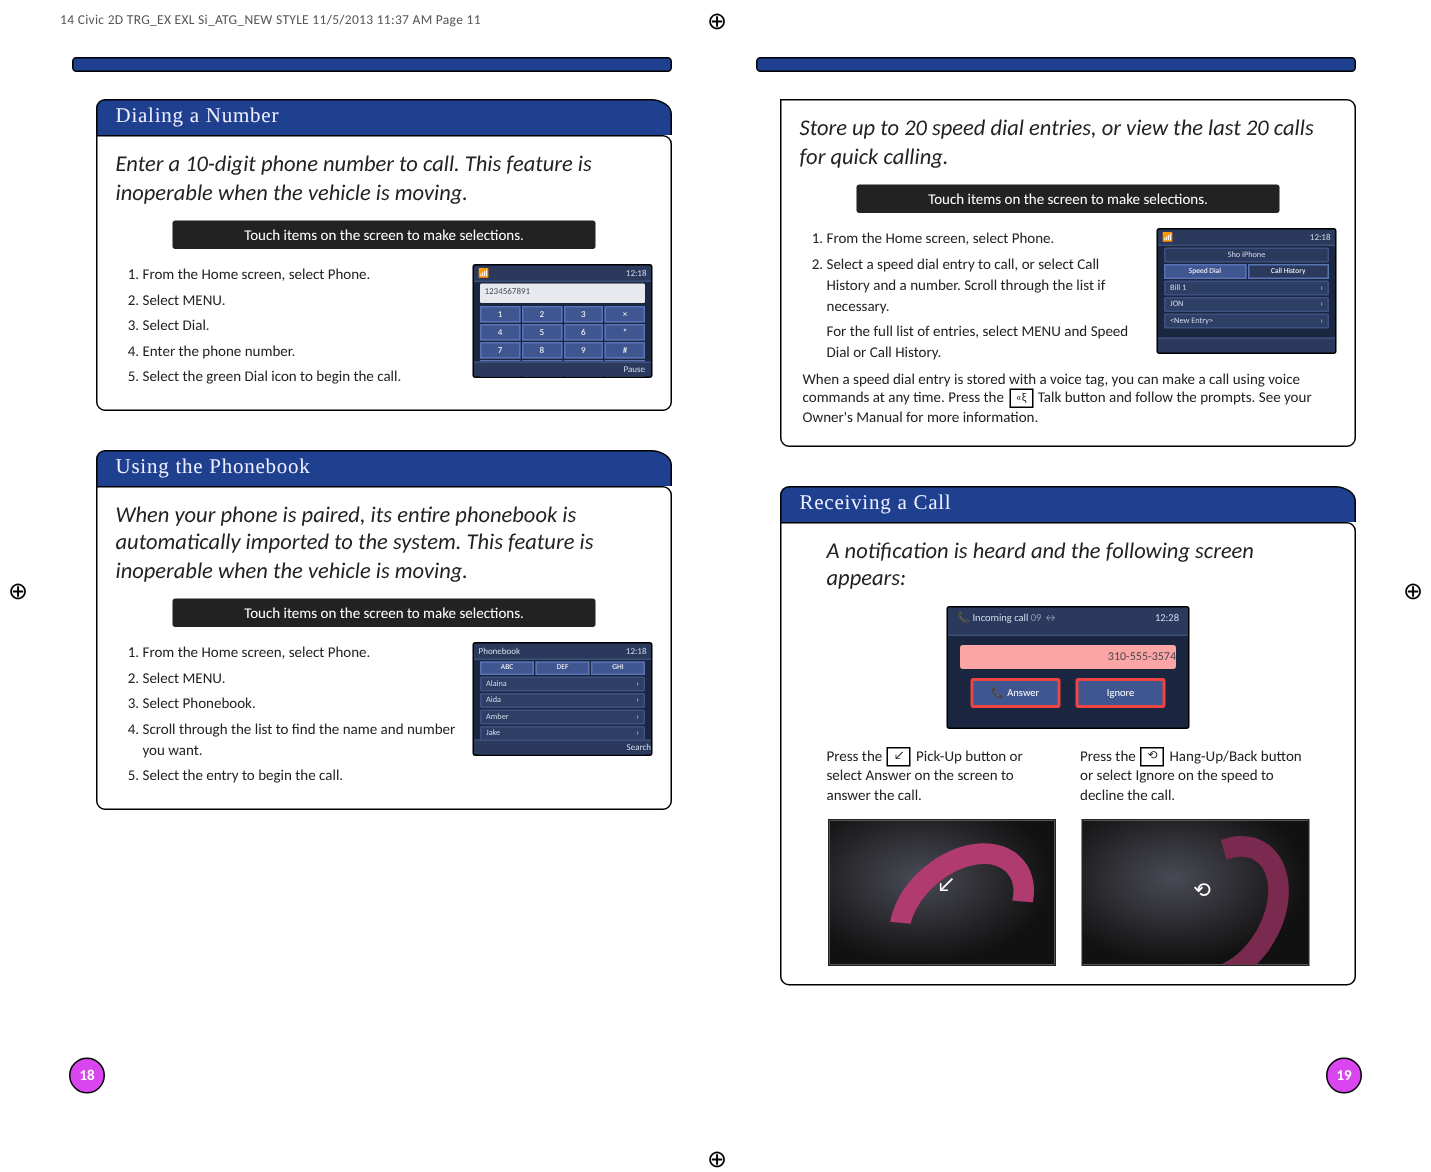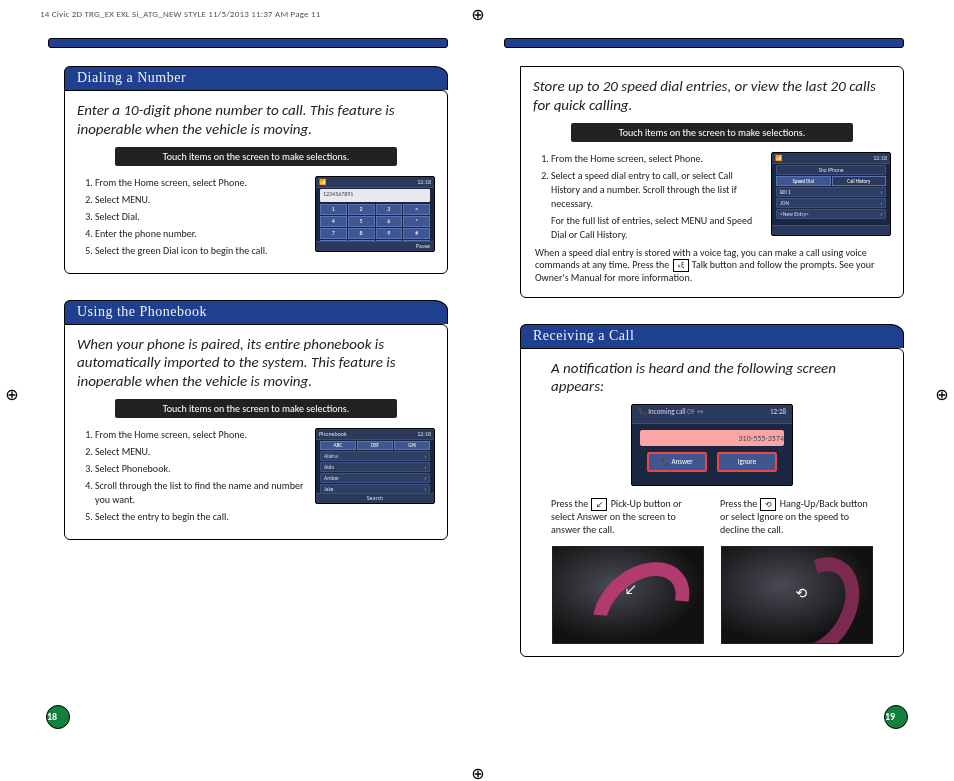--- a/index.html
+++ b/index.html
@@ -287,24 +287,24 @@
     position: absolute;
     color: #fff;
     font-size: 14px;
   }
 
   .pagenum {
     position: absolute;
     bottom: 52px;
     width: 22px;
     height: 22px;
-    background: #15803d;
+    background: #d946ef;
     color: #fff;
     border-radius: 50%;
-    text-align: left;
+    text-align: center;
     line-height: 22px;
     font-size: 10px;
     font-weight: bold;
     border: 1px solid #000;
   }
   .pn-left  { left: 46px; }
   .pn-right { right: 46px; }
 </style>
 </head>
 <body>
@@ -406,21 +406,21 @@
                   </div>
                 <div class="listrow">
                     <span>Jake</span>
                     <span>›</span>
                   </div>
                 <div class="listrow">
                     <span>Cancel</span>
                     <span>›</span>
                   </div>
               </div>
-              <div class="dev-bot" style="text-align:center;line-height:9px;">Search</div>
+              <div class="dev-bot" style="text-align:right;line-height:9px;">Search</div>
             </div>
           </div>
         </div>
       </div>
     </div>
 
     <div class="col">
       <div class="topbar"></div>
 
       <div class="section">

